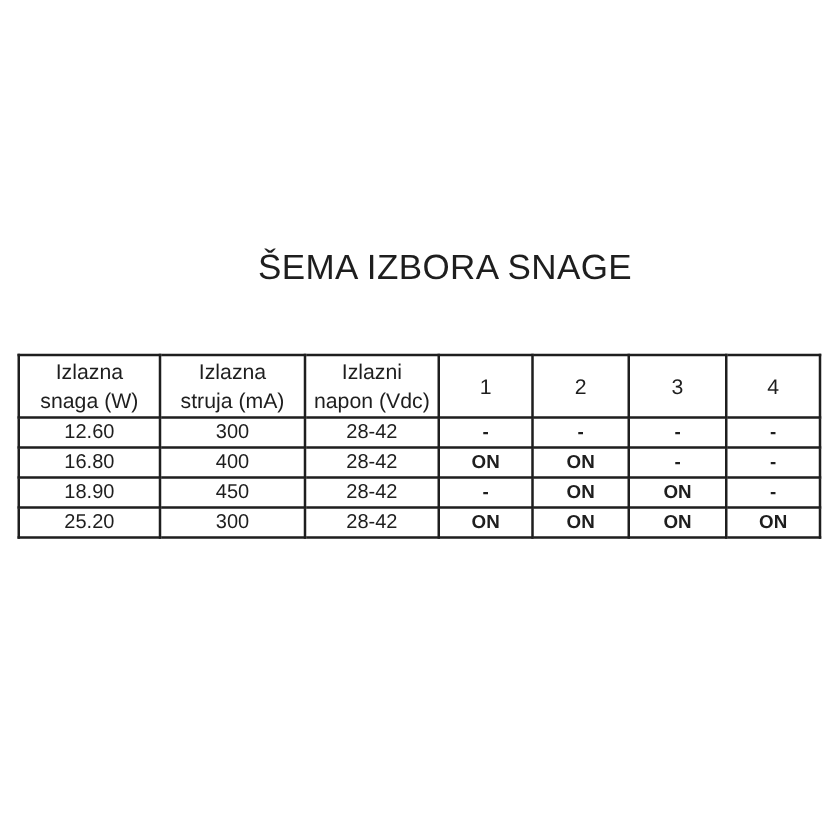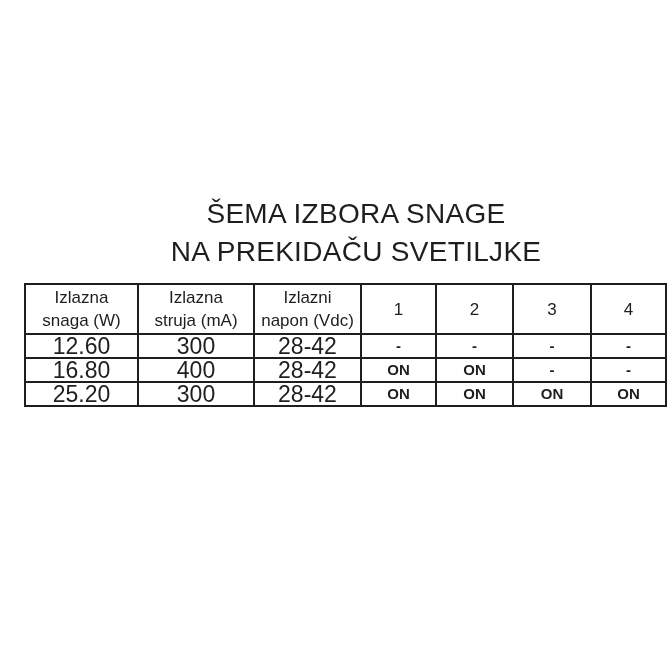--- a/index.html
+++ b/index.html
@@ -25,21 +25,21 @@
     text-align: center;
     font-size: 28px;
     line-height: 38px;
     font-weight: 500;
     letter-spacing: 0.3px;
     color: #1e1e1e;
   }
   .title span { display: block; margin-left: 44px; }
   table.power-table {
     position: absolute;
-    left: 24px;
+    left: 14px;
     top: 283px;
     border-collapse: collapse;
     table-layout: fixed;
     background: #ffffff;
   }
   .power-table th,
   .power-table td {
     border: 2px solid #1e1e1e;
     text-align: center;
     vertical-align: middle;
@@ -49,37 +49,36 @@
   }
   .power-table thead th {
     height: 50px;
     font-size: 17px;
     font-weight: 400;
     line-height: 23px;
     white-space: pre-line;
   }
   .power-table tbody td {
     height: 24px;
-    font-size: 23px;
+    font-size: 16px;
     font-weight: 400;
     line-height: 22px;
   }
   .power-table tbody td.sw {
     font-size: 15px;
     font-weight: 700;
   }
 </style>
 </head>
 <body>
 
 <div class="page">
 
   <h1 class="title">
     <span>ŠEMA IZBORA SNAGE</span>
-    <span>NA PREKIDAČU SVETILJKE</span>
   </h1>
 
   <table class="power-table">
     <colgroup>
       <col style="width:113px">
       <col style="width:116px">
       <col style="width:107px">
       <col style="width:75px">
       <col style="width:77px">
       <col style="width:78px">
@@ -112,20 +111,29 @@
       <tr>
         <td>16.80</td>
         <td>400</td>
         <td>28-42</td>
         <td class="sw">ON</td>
         <td class="sw">ON</td>
         <td class="sw">-</td>
         <td class="sw">-</td>
       </tr>
       <tr>
+        <td>18.90</td>
+        <td>450</td>
+        <td>28-42</td>
+        <td class="sw">-</td>
+        <td class="sw">ON</td>
+        <td class="sw">ON</td>
+        <td class="sw">-</td>
+      </tr>
+      <tr>
         <td>25.20</td>
         <td>300</td>
         <td>28-42</td>
         <td class="sw">ON</td>
         <td class="sw">ON</td>
         <td class="sw">ON</td>
         <td class="sw">ON</td>
       </tr>
     </tbody>
   </table>

